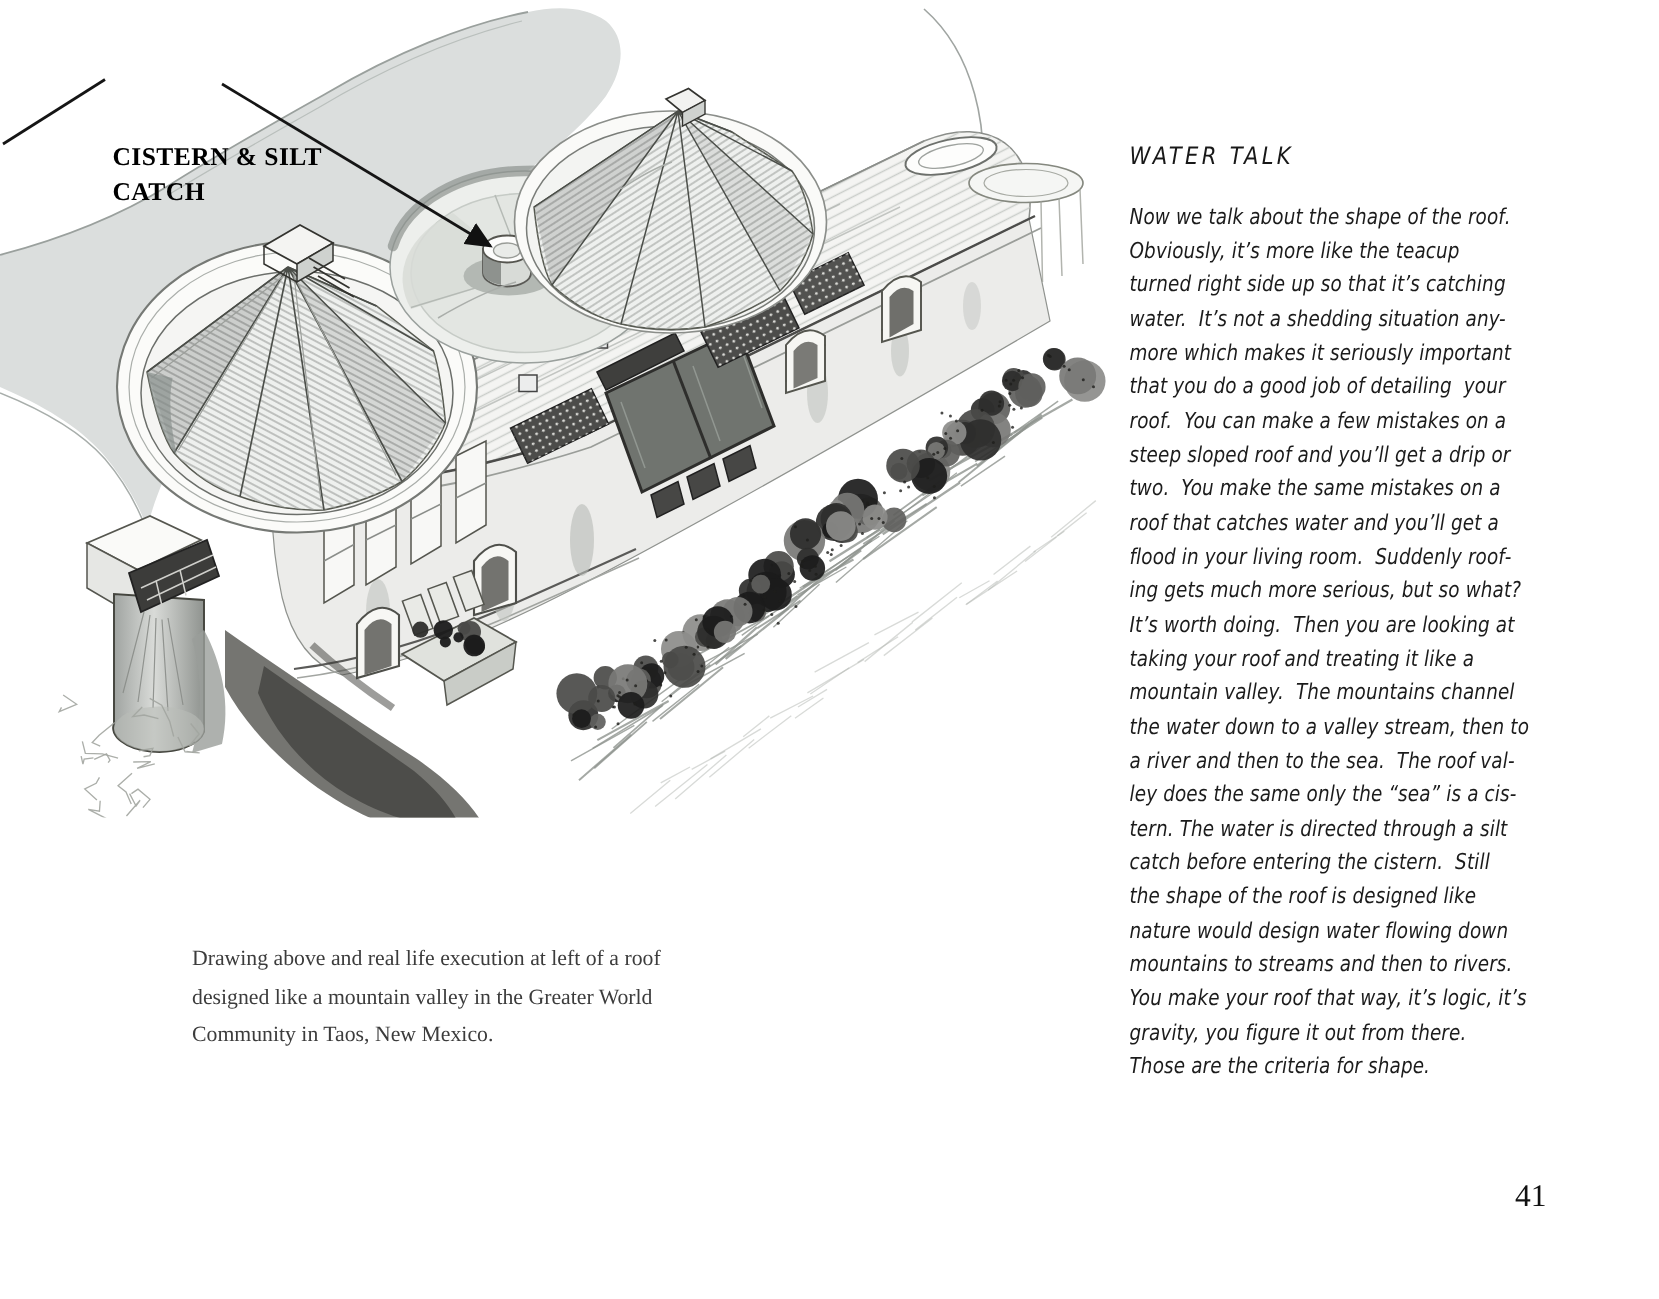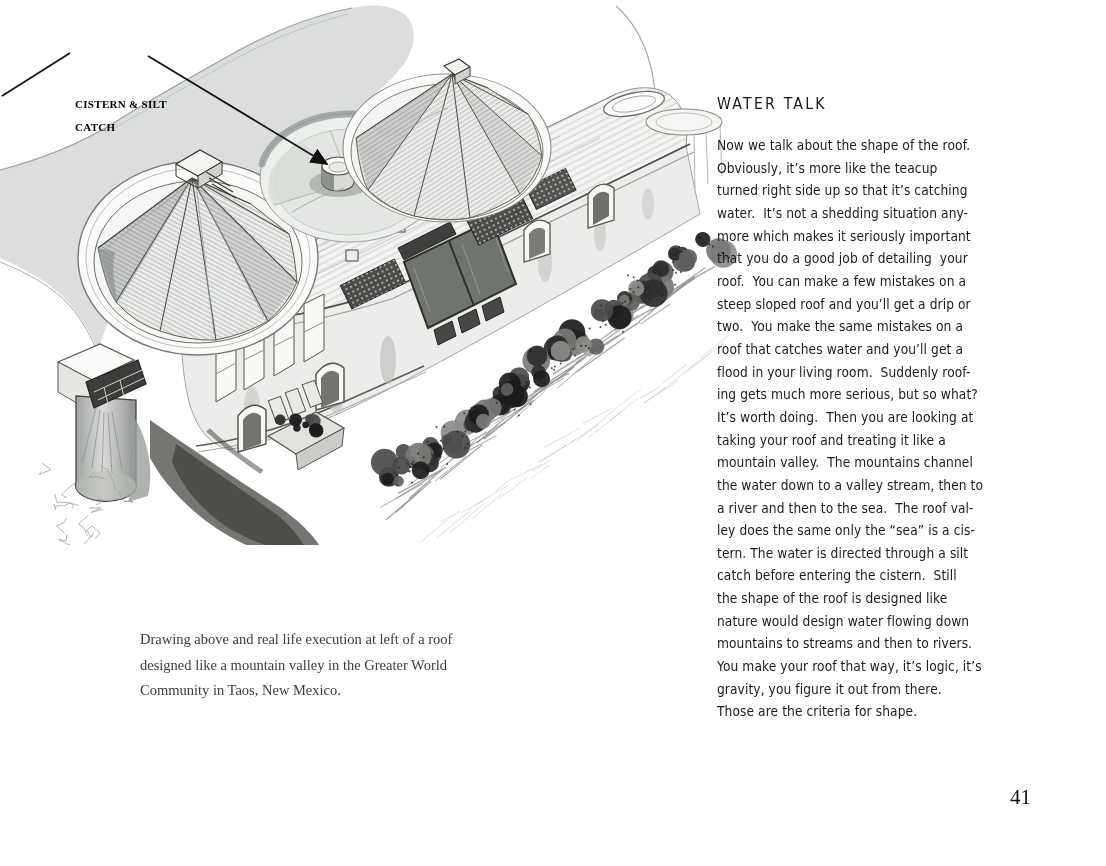--- a/index.html
+++ b/index.html
@@ -1,26 +1,26 @@
 <!DOCTYPE html>
 <html><head>
 <meta charset="utf-8">
 <style>
   html,body{margin:0;padding:0;background:#888;}
   .page{position:relative;width:1106px;height:866px;background:#ffffff;overflow:hidden;
         font-family:"Liberation Serif",serif;}
   
   .fig-svg{position:absolute;left:0;top:80;width:740px;height:545px;}
   .fig-label{position:absolute;left:75px;top:93px;font-family:"Liberation Serif",serif;
-             font-weight:bold;font-size:11px;line-height:23px;color:#000;white-space:pre;
+             font-weight:bold;font-size:17px;line-height:23px;color:#000;white-space:pre;
              letter-spacing:.3px;}
   .fig-caption{position:absolute;left:128px;top:627px;font-family:"Liberation Serif",serif;
-               font-size:14.5px;line-height:25.5px;color:#3c3c3c;white-space:pre;margin-left:12px;}
+               font-size:14.5px;line-height:25.5px;color:#3c3c3c;white-space:pre;}
   
-  .article{position:absolute;left:717px;top:94px;width:340px;}
+  .article{position:absolute;left:753px;top:94px;width:340px;font-style:italic;}
   .article .heading{font-family:"DejaVu Sans",sans-serif;font-size:16px;letter-spacing:2.5px;
                     color:#181818;transform:scaleX(.88);transform-origin:0 0;white-space:pre;}
   .article .body{margin-top:21px;font-family:"DejaVu Sans",sans-serif;font-size:14.6px;
                  line-height:22.65px;color:#1b1b1b;transform:scaleX(.84);transform-origin:0 0;
                  white-space:pre;letter-spacing:.1px;}
   .page-number{position:absolute;left:1010px;top:785px;font-family:"Liberation Serif",serif;
                font-size:21px;color:#111;}
 </style>
 </head>
 <body>

